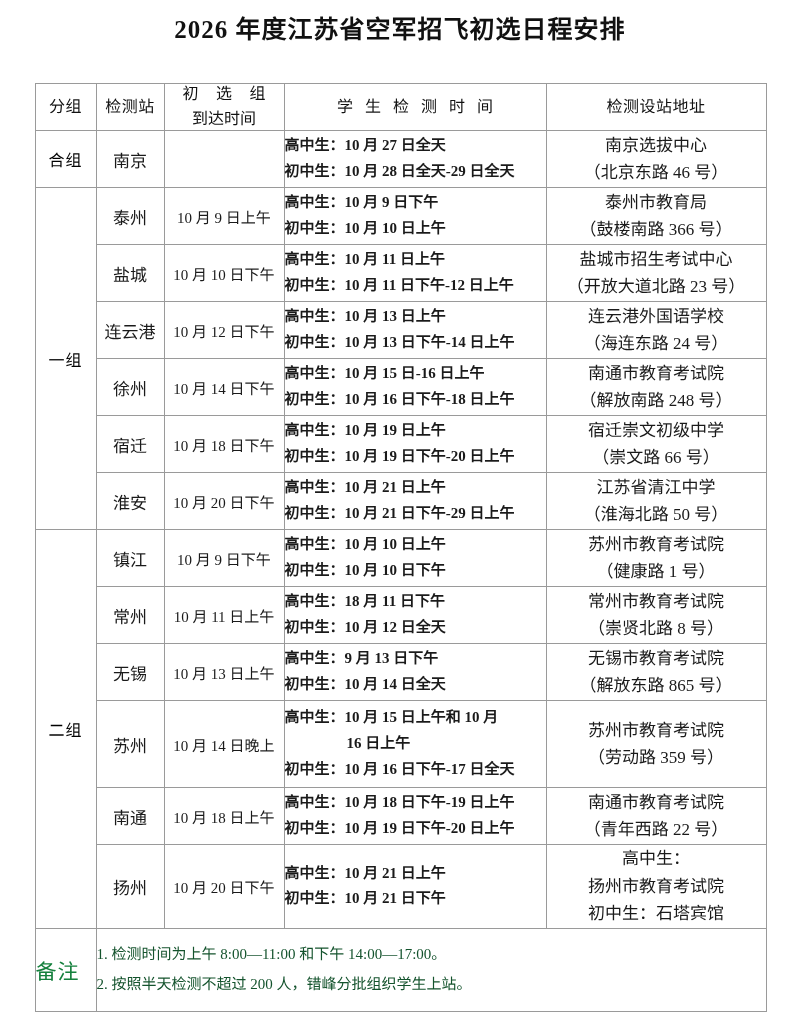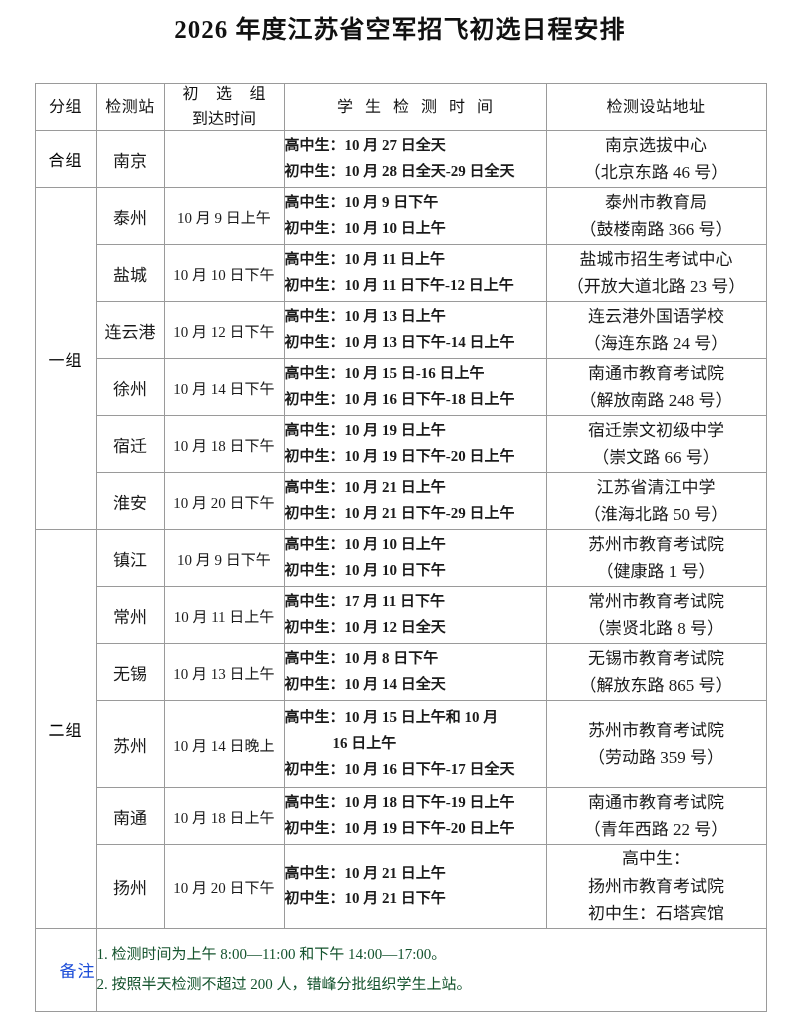--- a/index.html
+++ b/index.html
@@ -97,35 +97,35 @@
     white-space: nowrap;
   }
   .time-cell {
     text-align: left;
     font-size: 15px;
     color: #1a1a1a;
     padding: 7px 6px 7px 14px;
     line-height: 1.72;
   }
   .time-cell .line { display: block; white-space: nowrap; font-weight: bold; }
-  .time-cell .line.cont { padding-left: 48px; }
+  .time-cell .line.cont { padding-left: 62px; }
   .addr-cell {
     text-align: center;
     font-size: 17px;
     color: #1a1a1a;
     padding: 6px 4px;
     line-height: 1.62;
   }
   .addr-cell .line { display: block; white-space: nowrap; }
 
   .note-label {
-    text-align: right;
-    font-size: 17px;
+    text-align: left;
+    font-size: 21px;
     font-weight: bold;
-    color: #1d4ed8;
+    color: #15803d;
     letter-spacing: 1px;
   }
   .note-body {
     text-align: left;
     font-size: 15px;
     color: #14532d;
     padding: 11px 6px 11px 16px;
     line-height: 1.95;
   }
   .note-body .line { display: block; white-space: nowrap; }
@@ -260,33 +260,33 @@
             </td>
             <td class="addr-cell">
               <span class="line">苏州市教育考试院</span>
               <span class="line">（健康路 1 号）</span>
             </td>
           </tr>
           <tr class="row-std">
             <td class="stn-cell">常州</td>
             <td class="arrive-cell">10 月 11 日上午</td>
             <td class="time-cell">
-              <span class="line">高中生：17 月 11 日下午</span>
+              <span class="line">高中生：18 月 11 日下午</span>
               <span class="line">初中生：10 月 12 日全天</span>
             </td>
             <td class="addr-cell">
               <span class="line">常州市教育考试院</span>
               <span class="line">（崇贤北路 8 号）</span>
             </td>
           </tr>
           <tr class="row-std">
             <td class="stn-cell">无锡</td>
             <td class="arrive-cell">10 月 13 日上午</td>
             <td class="time-cell">
-              <span class="line">高中生：10 月 8 日下午</span>
+              <span class="line">高中生：9 月 13 日下午</span>
               <span class="line">初中生：10 月 14 日全天</span>
             </td>
             <td class="addr-cell">
               <span class="line">无锡市教育考试院</span>
               <span class="line">（解放东路 865 号）</span>
             </td>
           </tr>
           <tr class="row-suzhou">
             <td class="stn-cell">苏州</td>
             <td class="arrive-cell">10 月 14 日晚上</td>

